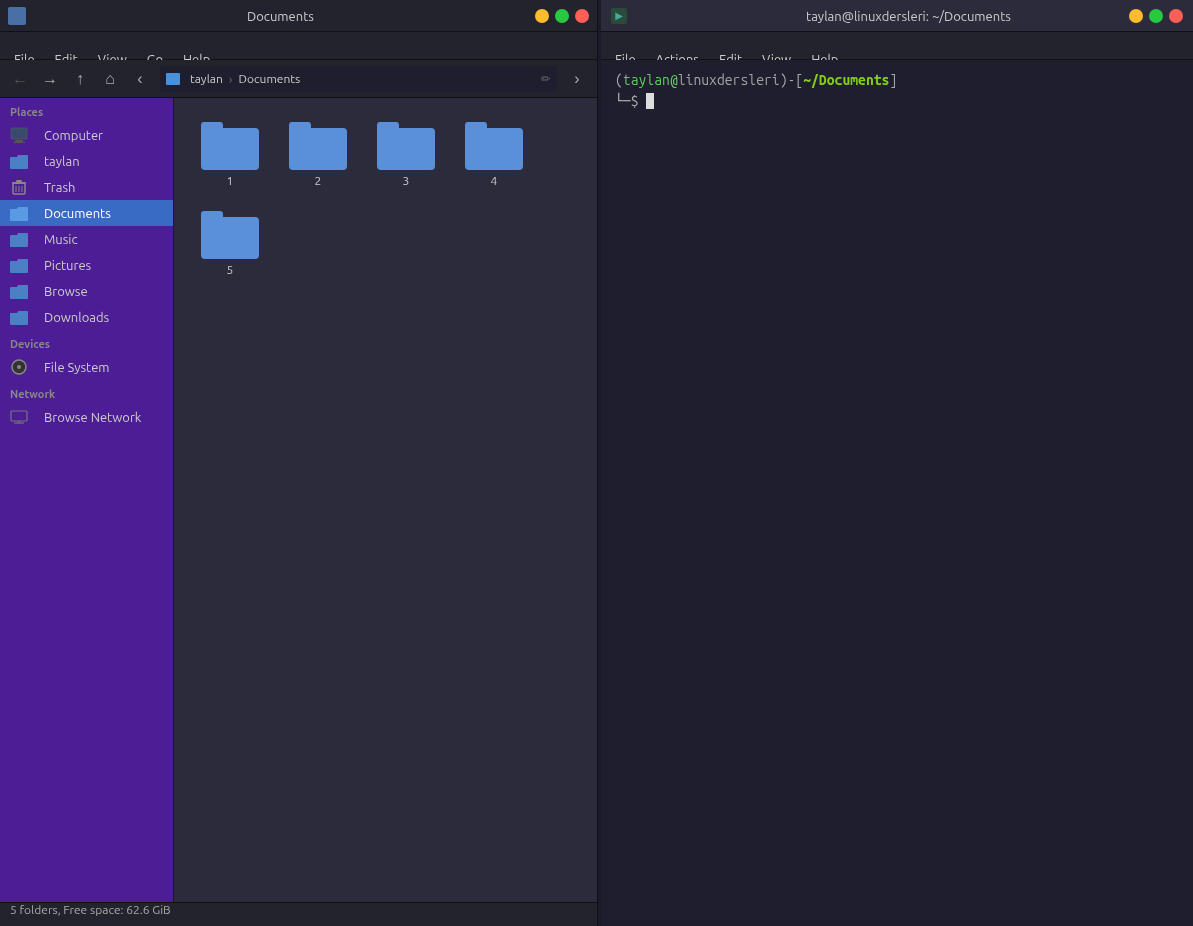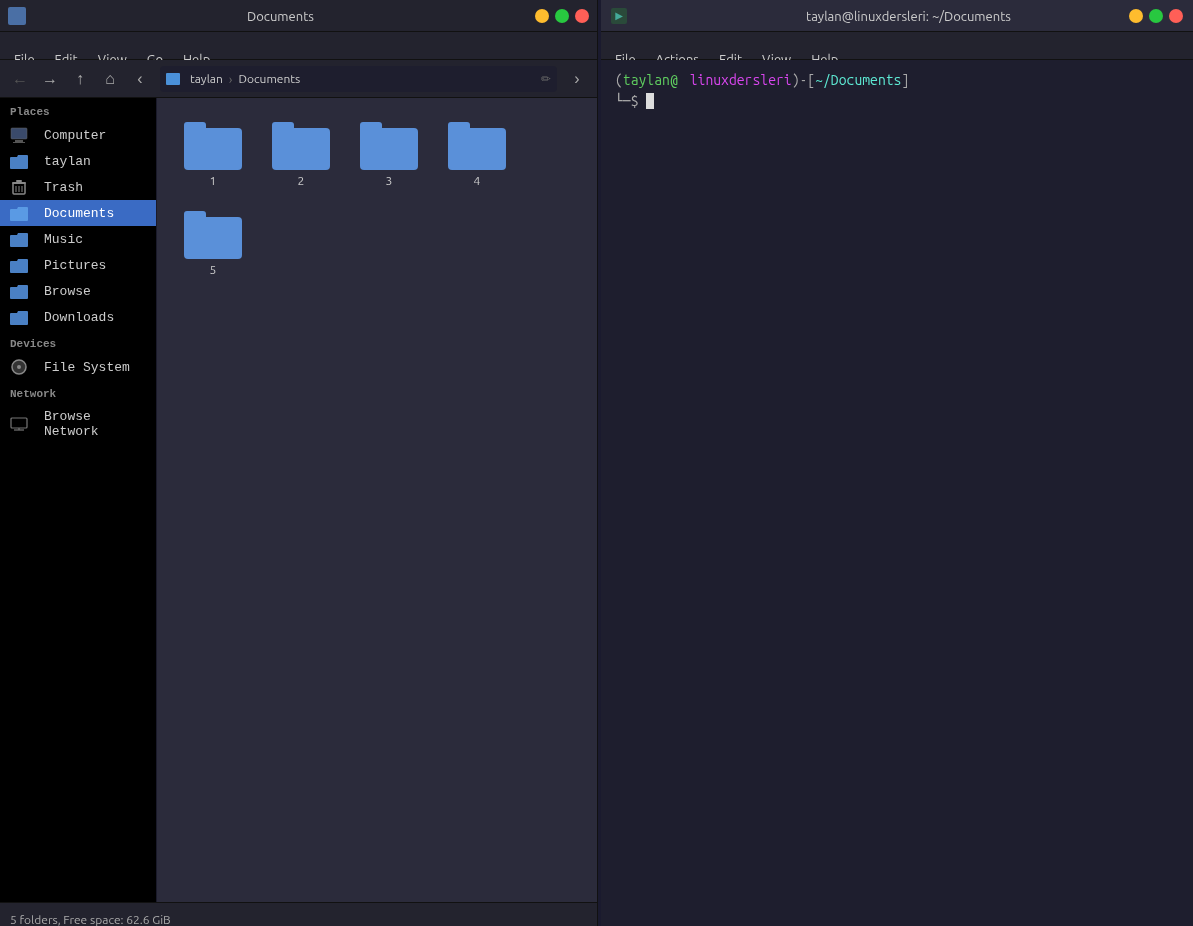--- a/index.html
+++ b/index.html
@@ -128,26 +128,25 @@
     }
 
     .content-area {
       display: flex;
       flex: 1;
       overflow: hidden;
     }
 
     
     .sidebar {
-      width: 157px;
-      background: #000000;
+      width: 174px;
+      background: #4c1d95;
       border-right: 1px solid #1a1a2a;
       overflow-y: auto;
       flex-shrink: 0;
-      font-family: Liberation Mono, monospace;
     }
     .sidebar-section-label {
       font-size: 11px;
       color: #888;
       padding: 8px 10px 4px;
       text-transform: none;
       font-weight: bold;
     }
     .sidebar-item {
       display: flex;
@@ -211,21 +210,21 @@
       font-size: 12px;
       color: #ccc;
       margin-top: 4px;
       text-align: center;
     }
 
     .statusbar {
       background: #23232e;
       height: 24px;
       display: flex;
-      align-items: flex-end;
+      align-items: flex-start;
       padding: 0 10px;
       font-size: 12px;
       color: #aaa;
       border-top: 1px solid #111;
     }
 
     
     .terminal {
       position: absolute;
       top: 0; left: 601px;
@@ -300,23 +299,23 @@
       overflow-y: auto;
       color: #ddd;
     }
 
     .term-line {
       line-height: 1.5;
       white-space: pre;
     }
     .term-user { color: #5fcc5f; }
     .term-at { color: #5fcc5f; }
-    .term-host { color: #d946ef; margin-left: 12px; }
+    .term-host { color: #a3a3a3; }
     .term-bracket-open { color: #aaa; }
-    .term-path { color: #5eead4; font-weight: normal; }
+    .term-path { color: #84cc16; font-weight: bold; }
     .term-bracket-close { color: #aaa; }
     .term-dollar { color: #aaa; }
     .term-cursor {
       display: inline-block;
       width: 8px;
       height: 16px;
       background: #ddd;
       vertical-align: text-bottom;
       animation: blink 1s step-end infinite;
     }

